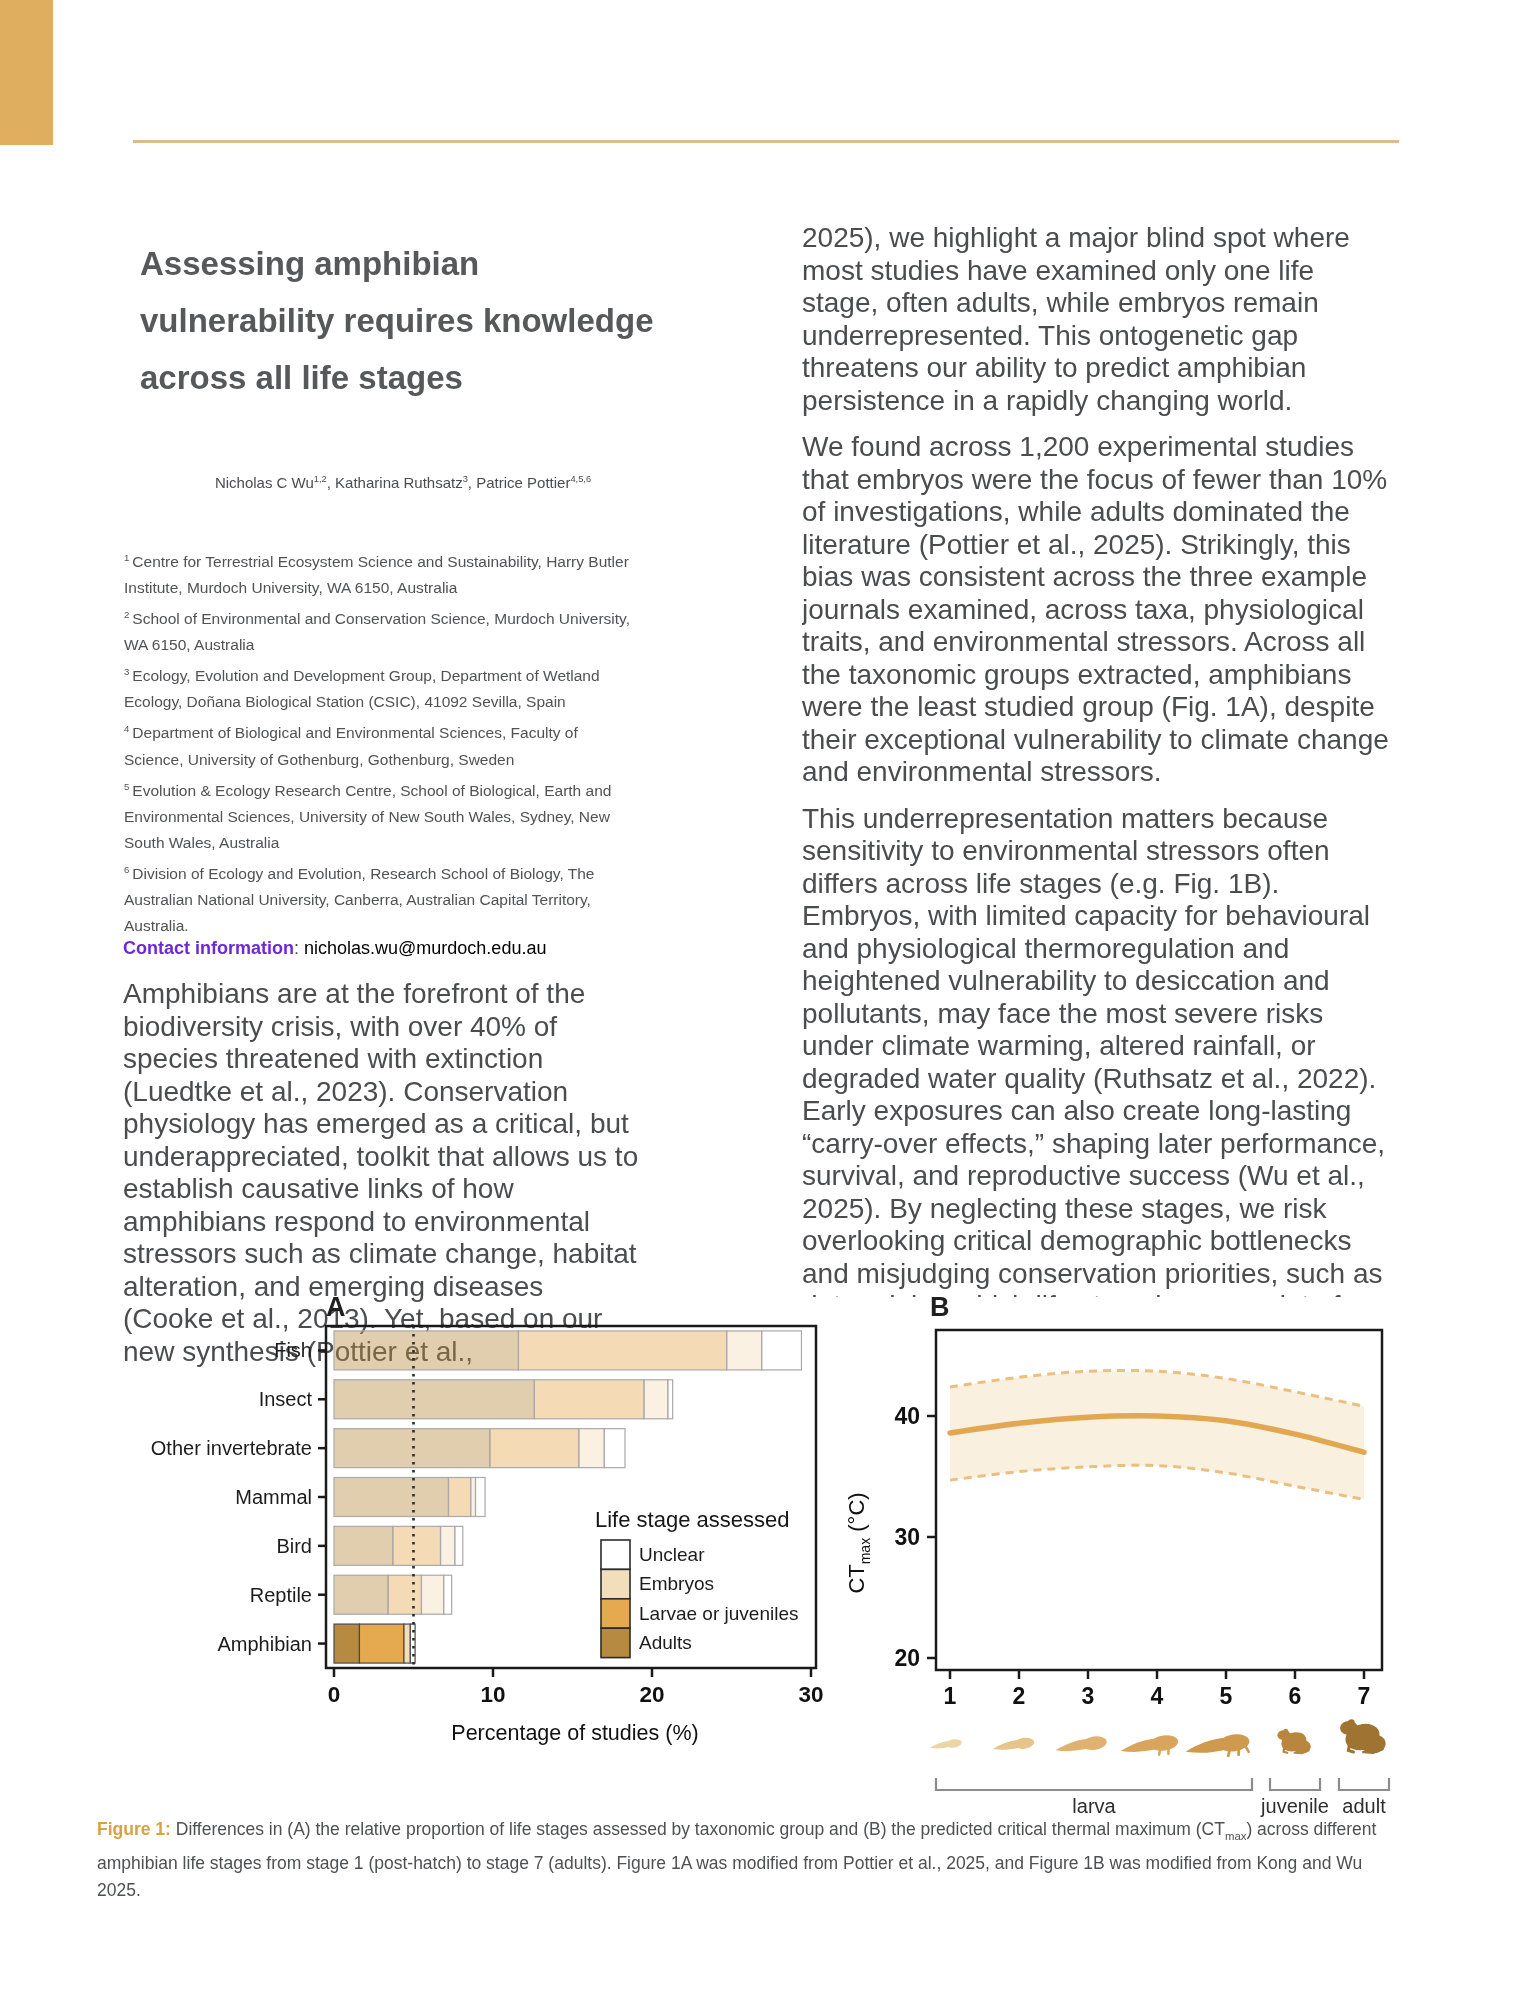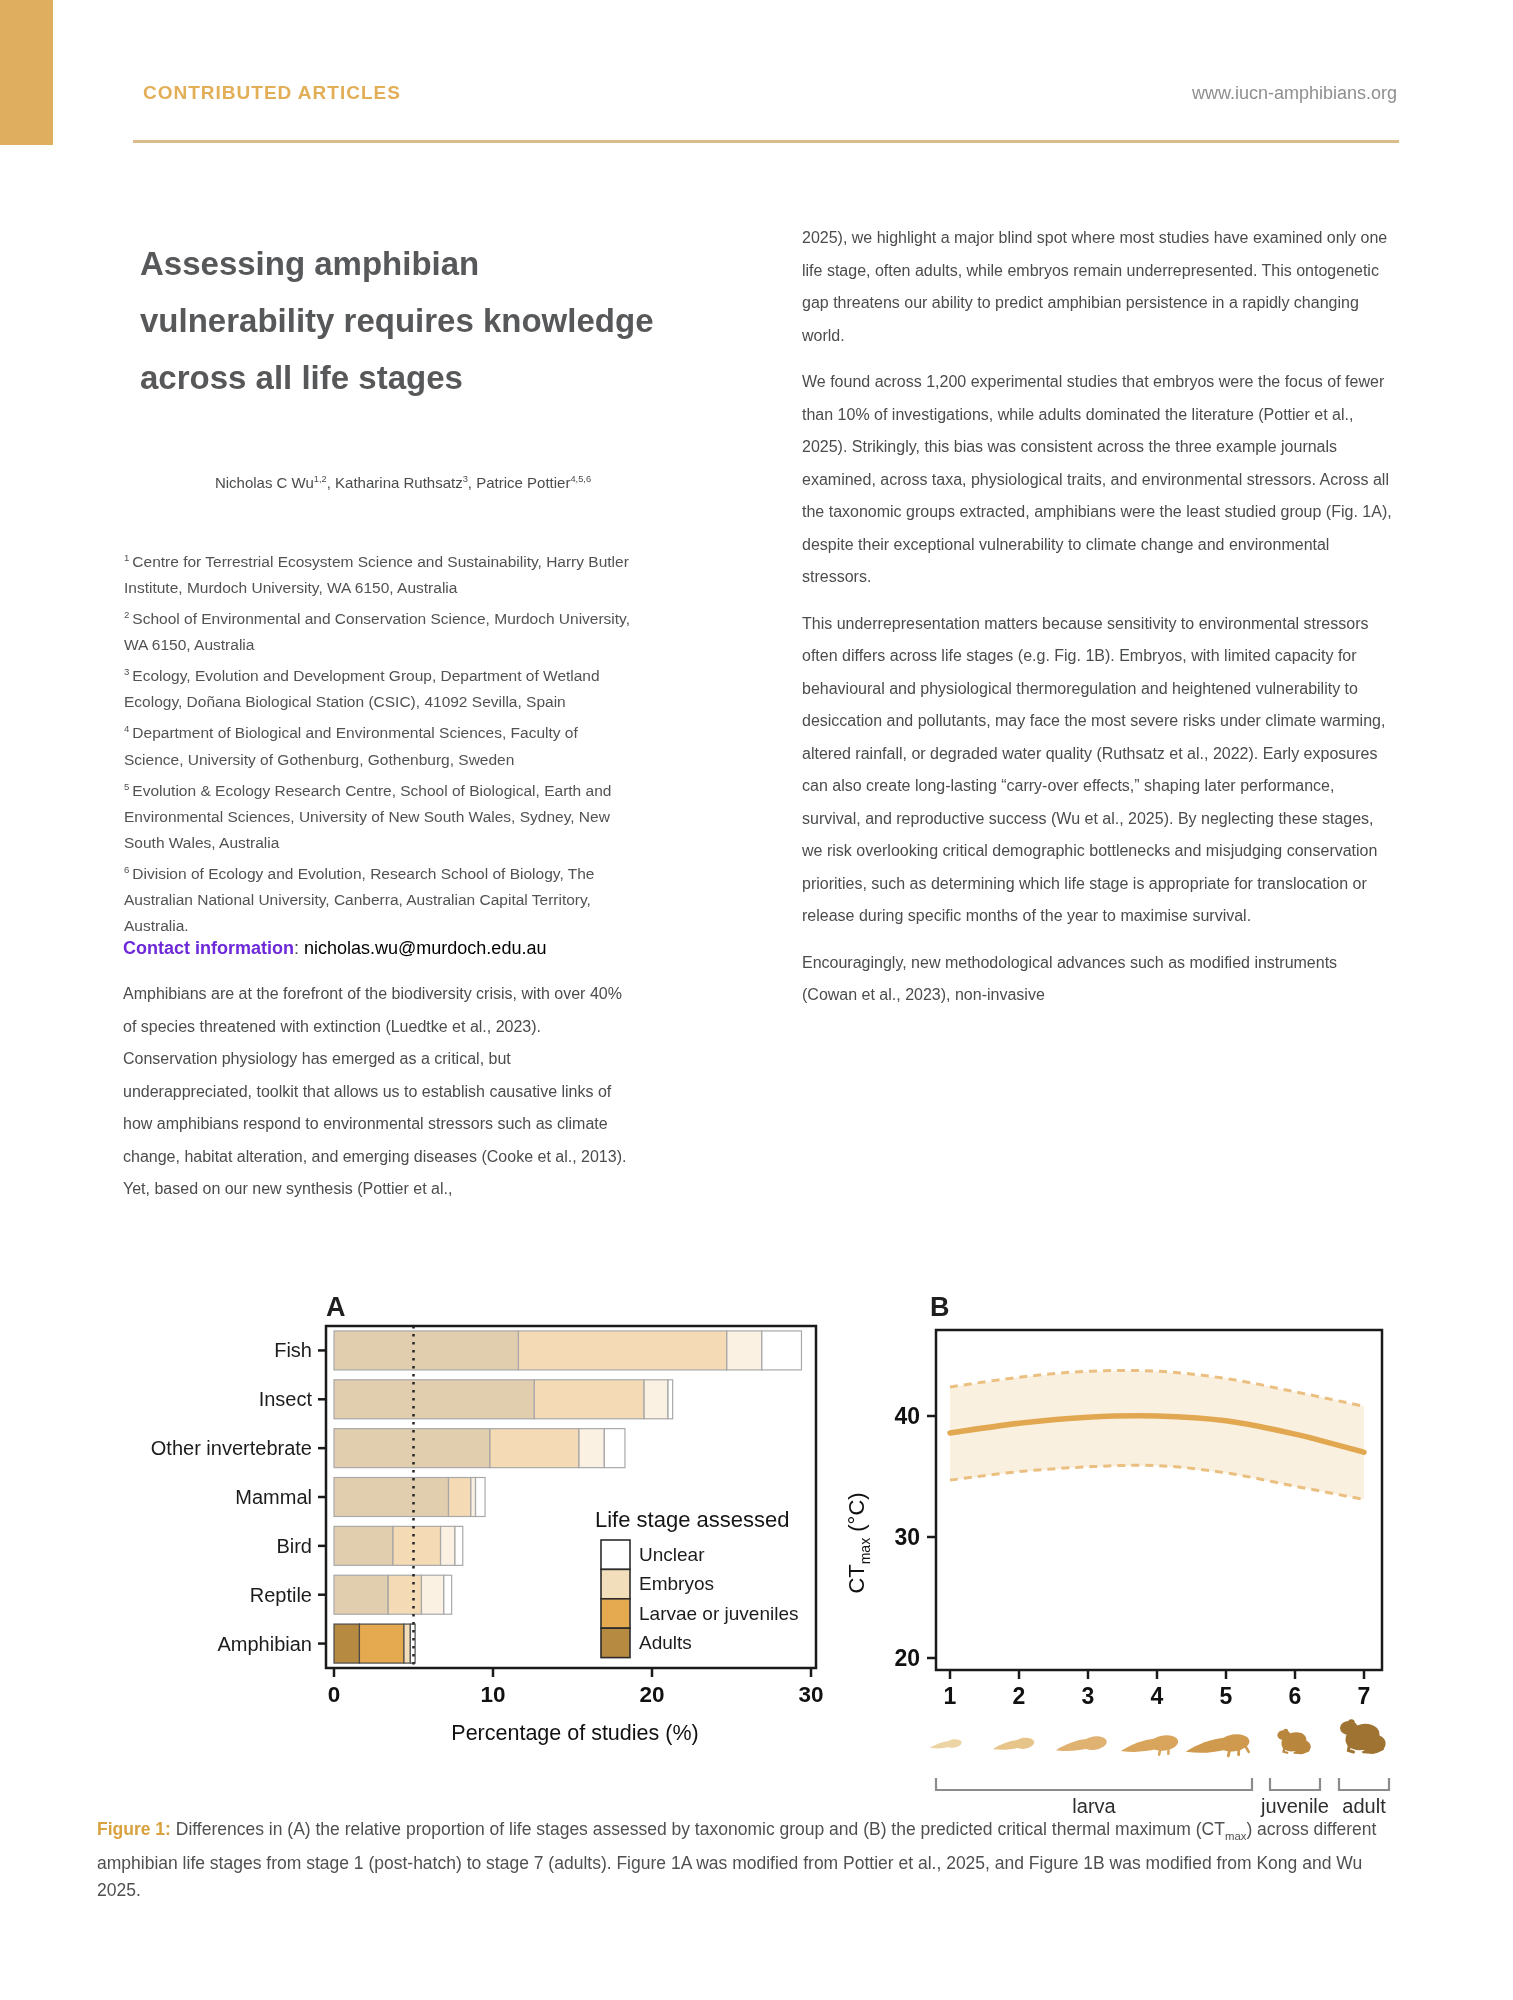--- a/index.html
+++ b/index.html
@@ -16,42 +16,38 @@
          font-size:33px;font-weight:bold;line-height:57px;color:#57585a;}
   .authors{position:absolute;left:123px;top:474px;width:560px;margin:0;
            font-size:15px;color:#4b4c4e;white-space:nowrap;text-align:center;}
   .authors sup,.affil sup{font-size:62%;vertical-align:super;}
   .affils{position:absolute;left:123px;top:544px;width:518px;}
   .affil{margin:1px;font-size:15.5px;line-height:26px;color:#515254;}
   .affil sup{margin-right:3px;}
   .contact{position:absolute;left:123px;top:938px;margin:0;font-size:18px;color:#4b4c4e;}
   .contact strong{color:#6d28d9;}
   .contact-email{color:#000000;}
-  .body-par{font-size:16px;line-height:32.5px;color:#4b4c4e;margin:0 0 14px 0;}
+  .body-par{font-size:28px;line-height:32.5px;color:#4b4c4e;margin:0 0 14px 0;}
   .par-left{position:absolute;left:123px;top:978px;width:516px;}
   .col-right{position:absolute;left:802px;top:222px;width:592px;max-height:1075px;overflow:hidden;}
   .figure-svg{position:absolute;}
   #panelA{left:90px;top:1292px;}
   #panelB{left:830px;top:1292px;}
   .caption{position:absolute;left:97px;top:1816px;width:1300px;margin:0;
            font-size:17.5px;line-height:27px;color:#4f5052;}
   .cap-label{color:#d9a13f;font-weight:bold;}
   .caption sub{font-size:65%;}
   svg text{font-family:"Liberation Sans",sans-serif;}
 </style>
 </head>
 <body>
 
 <div class="page">
   <div class="corner-block"></div>
 
-  <div class="header">
-    <span class="kicker">CONTRIBUTED ARTICLES</span>
-    <a class="site-url" href="#">www.iucn-amphibians.org</a>
-  </div>
   <div class="rule"></div>
 
   <h1 class="title">Assessing amphibian vulnerability requires knowledge across all life stages</h1>
 
   <p class="authors"><span><span>Nicholas C Wu</span><sup>1,2</sup></span><span><span>, Katharina Ruthsatz</span><sup>3</sup></span><span><span>, Patrice Pottier</span><sup>4,5,6</sup></span></p>
 
   <div class="affils">
     <p class="affil"><sup>1</sup><span>Centre for Terrestrial Ecosystem Science and Sustainability, Harry Butler Institute, Murdoch University, WA 6150, Australia</span></p>
     <p class="affil"><sup>2</sup><span>School of Environmental and Conservation Science, Murdoch University, WA 6150, Australia</span></p>
     <p class="affil"><sup>3</sup><span>Ecology, Evolution and Development Group, Department of Wetland Ecology, Doñana Biological Station (CSIC), 41092 Sevilla, Spain</span></p>

